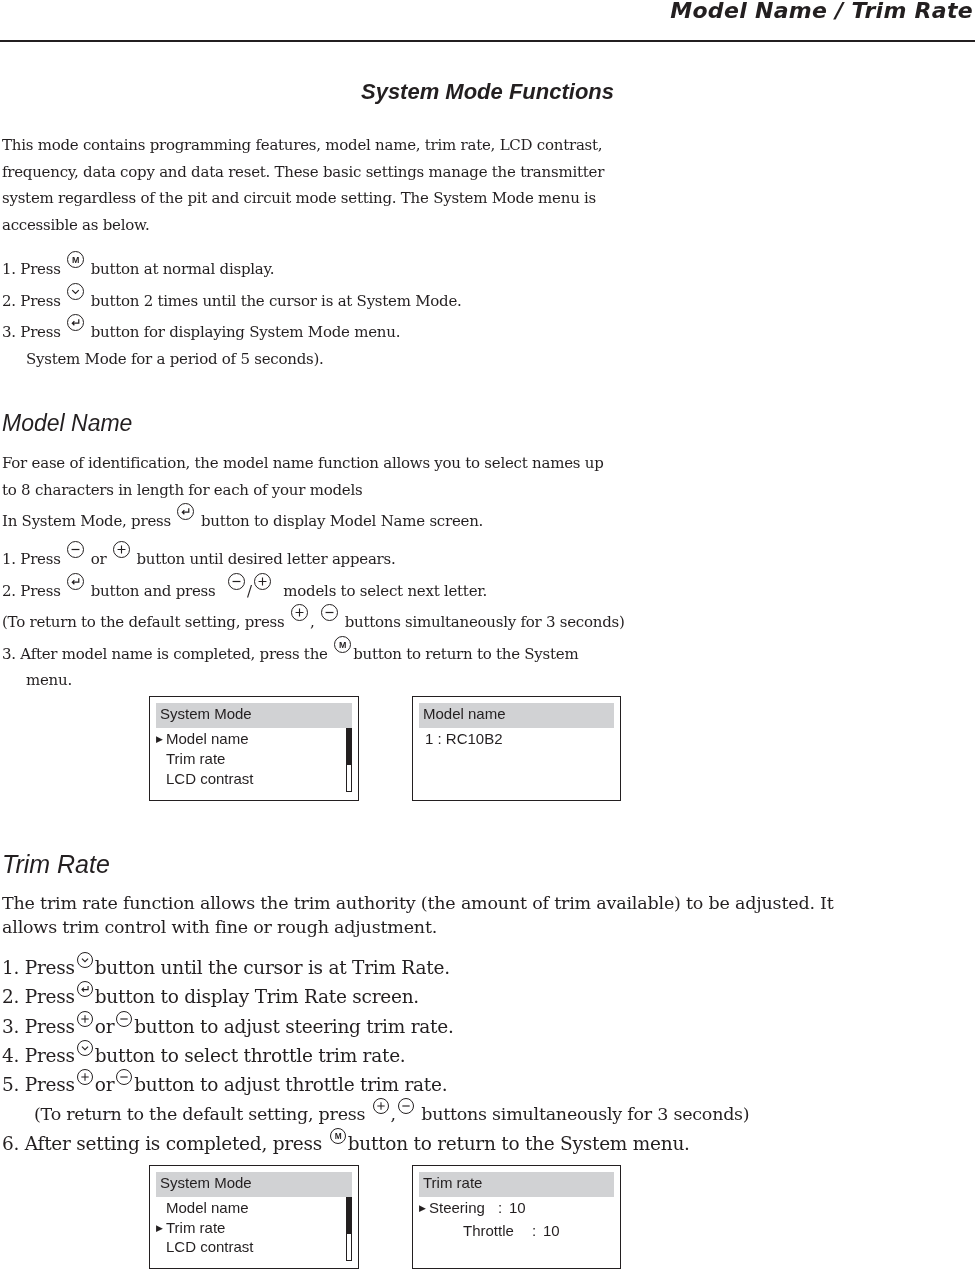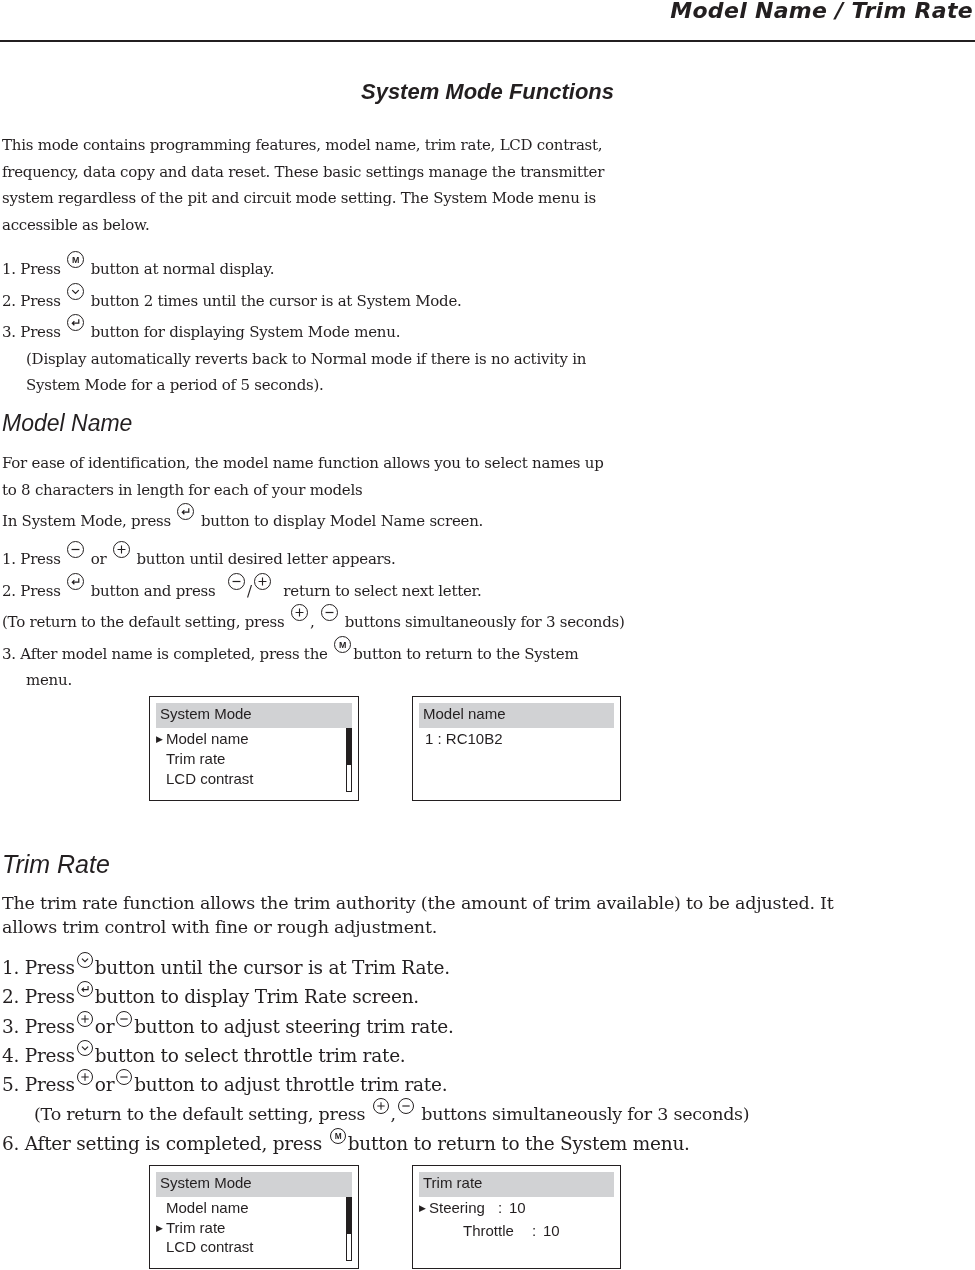--- a/index.html
+++ b/index.html
@@ -80,21 +80,20 @@
         </svg></span>
     <span>button 2 times until the cursor is at System Mode.</span>
   </div>
   <div class="line">
     <span>3. Press</span>
     <span class="btn-icon"><svg>
           <use href="#ic-enter"></use>
         </svg></span>
     <span>button for displaying System Mode menu.</span>
   </div>
-  <div class="line" style="padding-left:24px;">(Display automatically reverts back to Normal mode if there is no activity in</div>
   <div class="line" style="padding-left:24px;">System Mode for a period of 5 seconds).</div>
 </div>
 
 <div class="sub-title" style="top:410px;">Model Name</div>
 
 <div class="para" style="top:450px;">
   <div class="line">For ease of identification, the model name function allows you to select names up</div>
   <div class="line">to 8 characters in length for each of your models</div>
   <div class="line">
     <span>In System Mode, press</span>
@@ -121,21 +120,21 @@
     <span>2. Press</span>
     <span class="btn-icon"><svg>
           <use href="#ic-enter"></use>
         </svg></span>
     <span>button and press</span>
     <span class="btn-icon" style="margin-left:8px"><svg>
           <use href="#ic-minus"></use>
         </svg></span><span>/</span><span class="btn-icon"><svg>
           <use href="#ic-plus"></use>
         </svg></span>
-    <span style="margin-left:6px">return to select next letter.</span>
+    <span style="margin-left:6px">models to select next letter.</span>
   </div>
   <div class="line">
     <span>(To return to the default setting, press</span>
     <span class="btn-icon"><svg>
           <use href="#ic-plus"></use>
         </svg></span><span>,</span>
     <span class="btn-icon"><svg>
           <use href="#ic-minus"></use>
         </svg></span>
     <span>buttons simultaneously for 3 seconds)</span>

